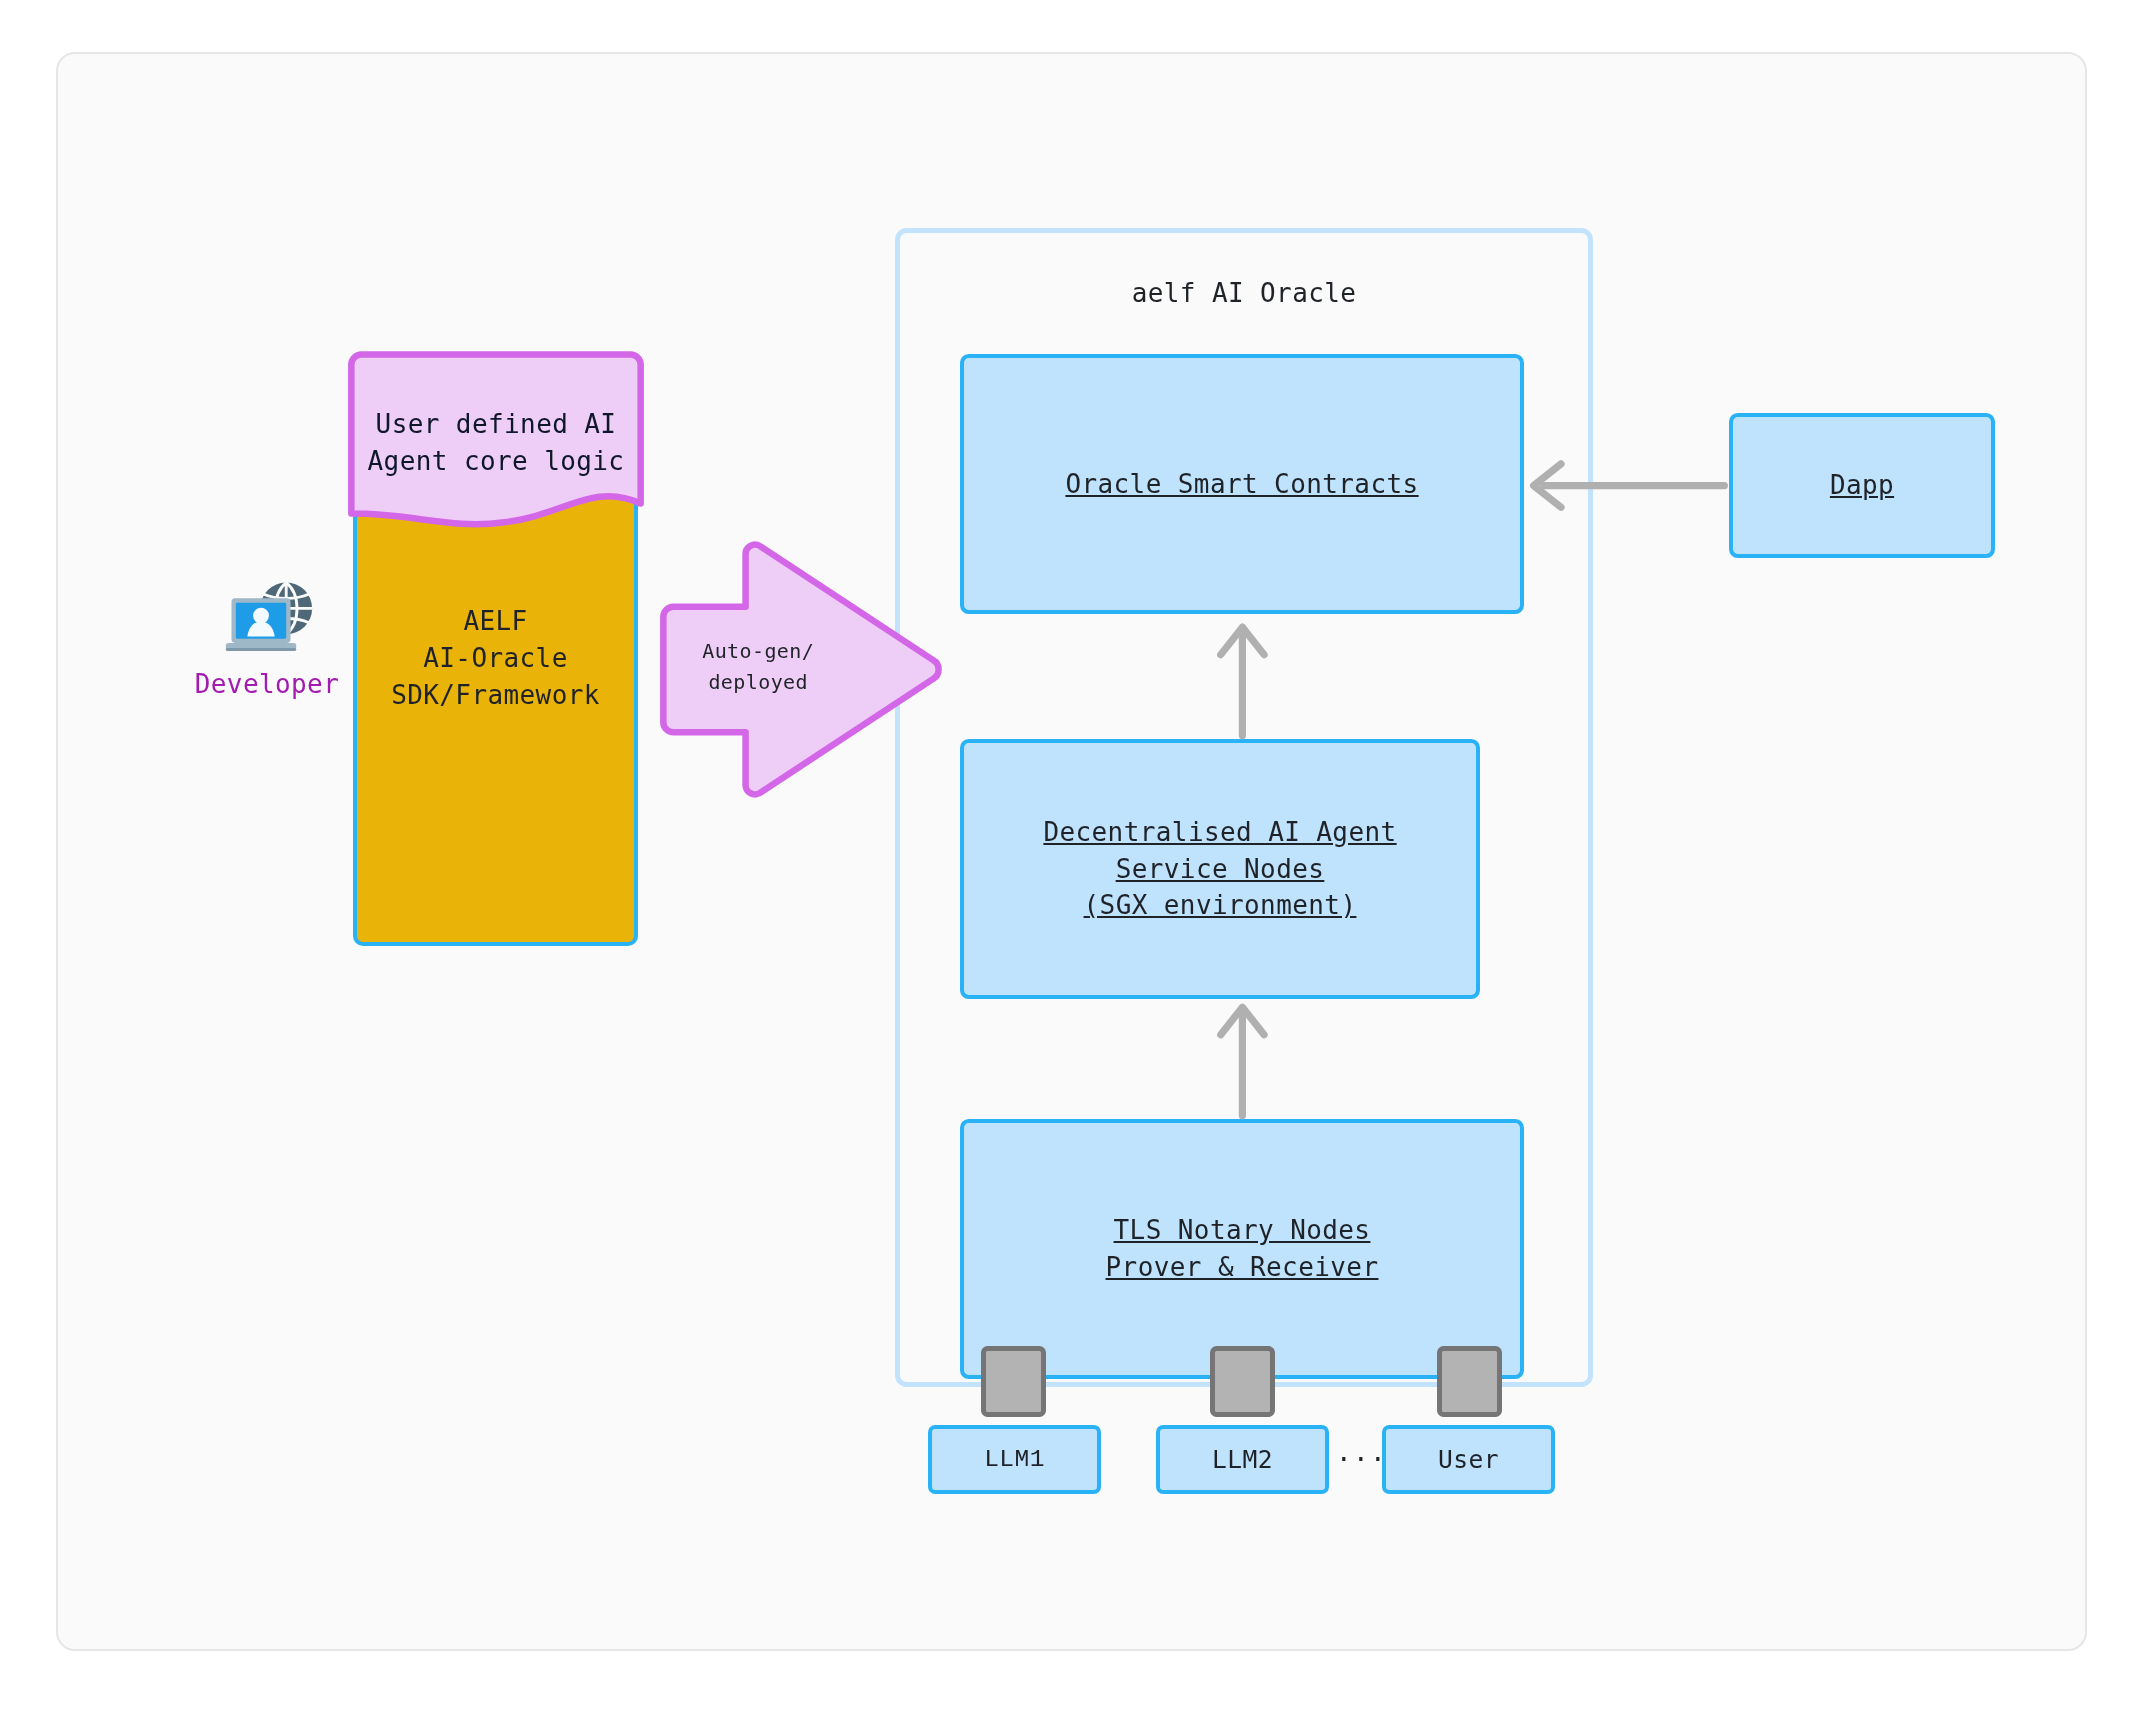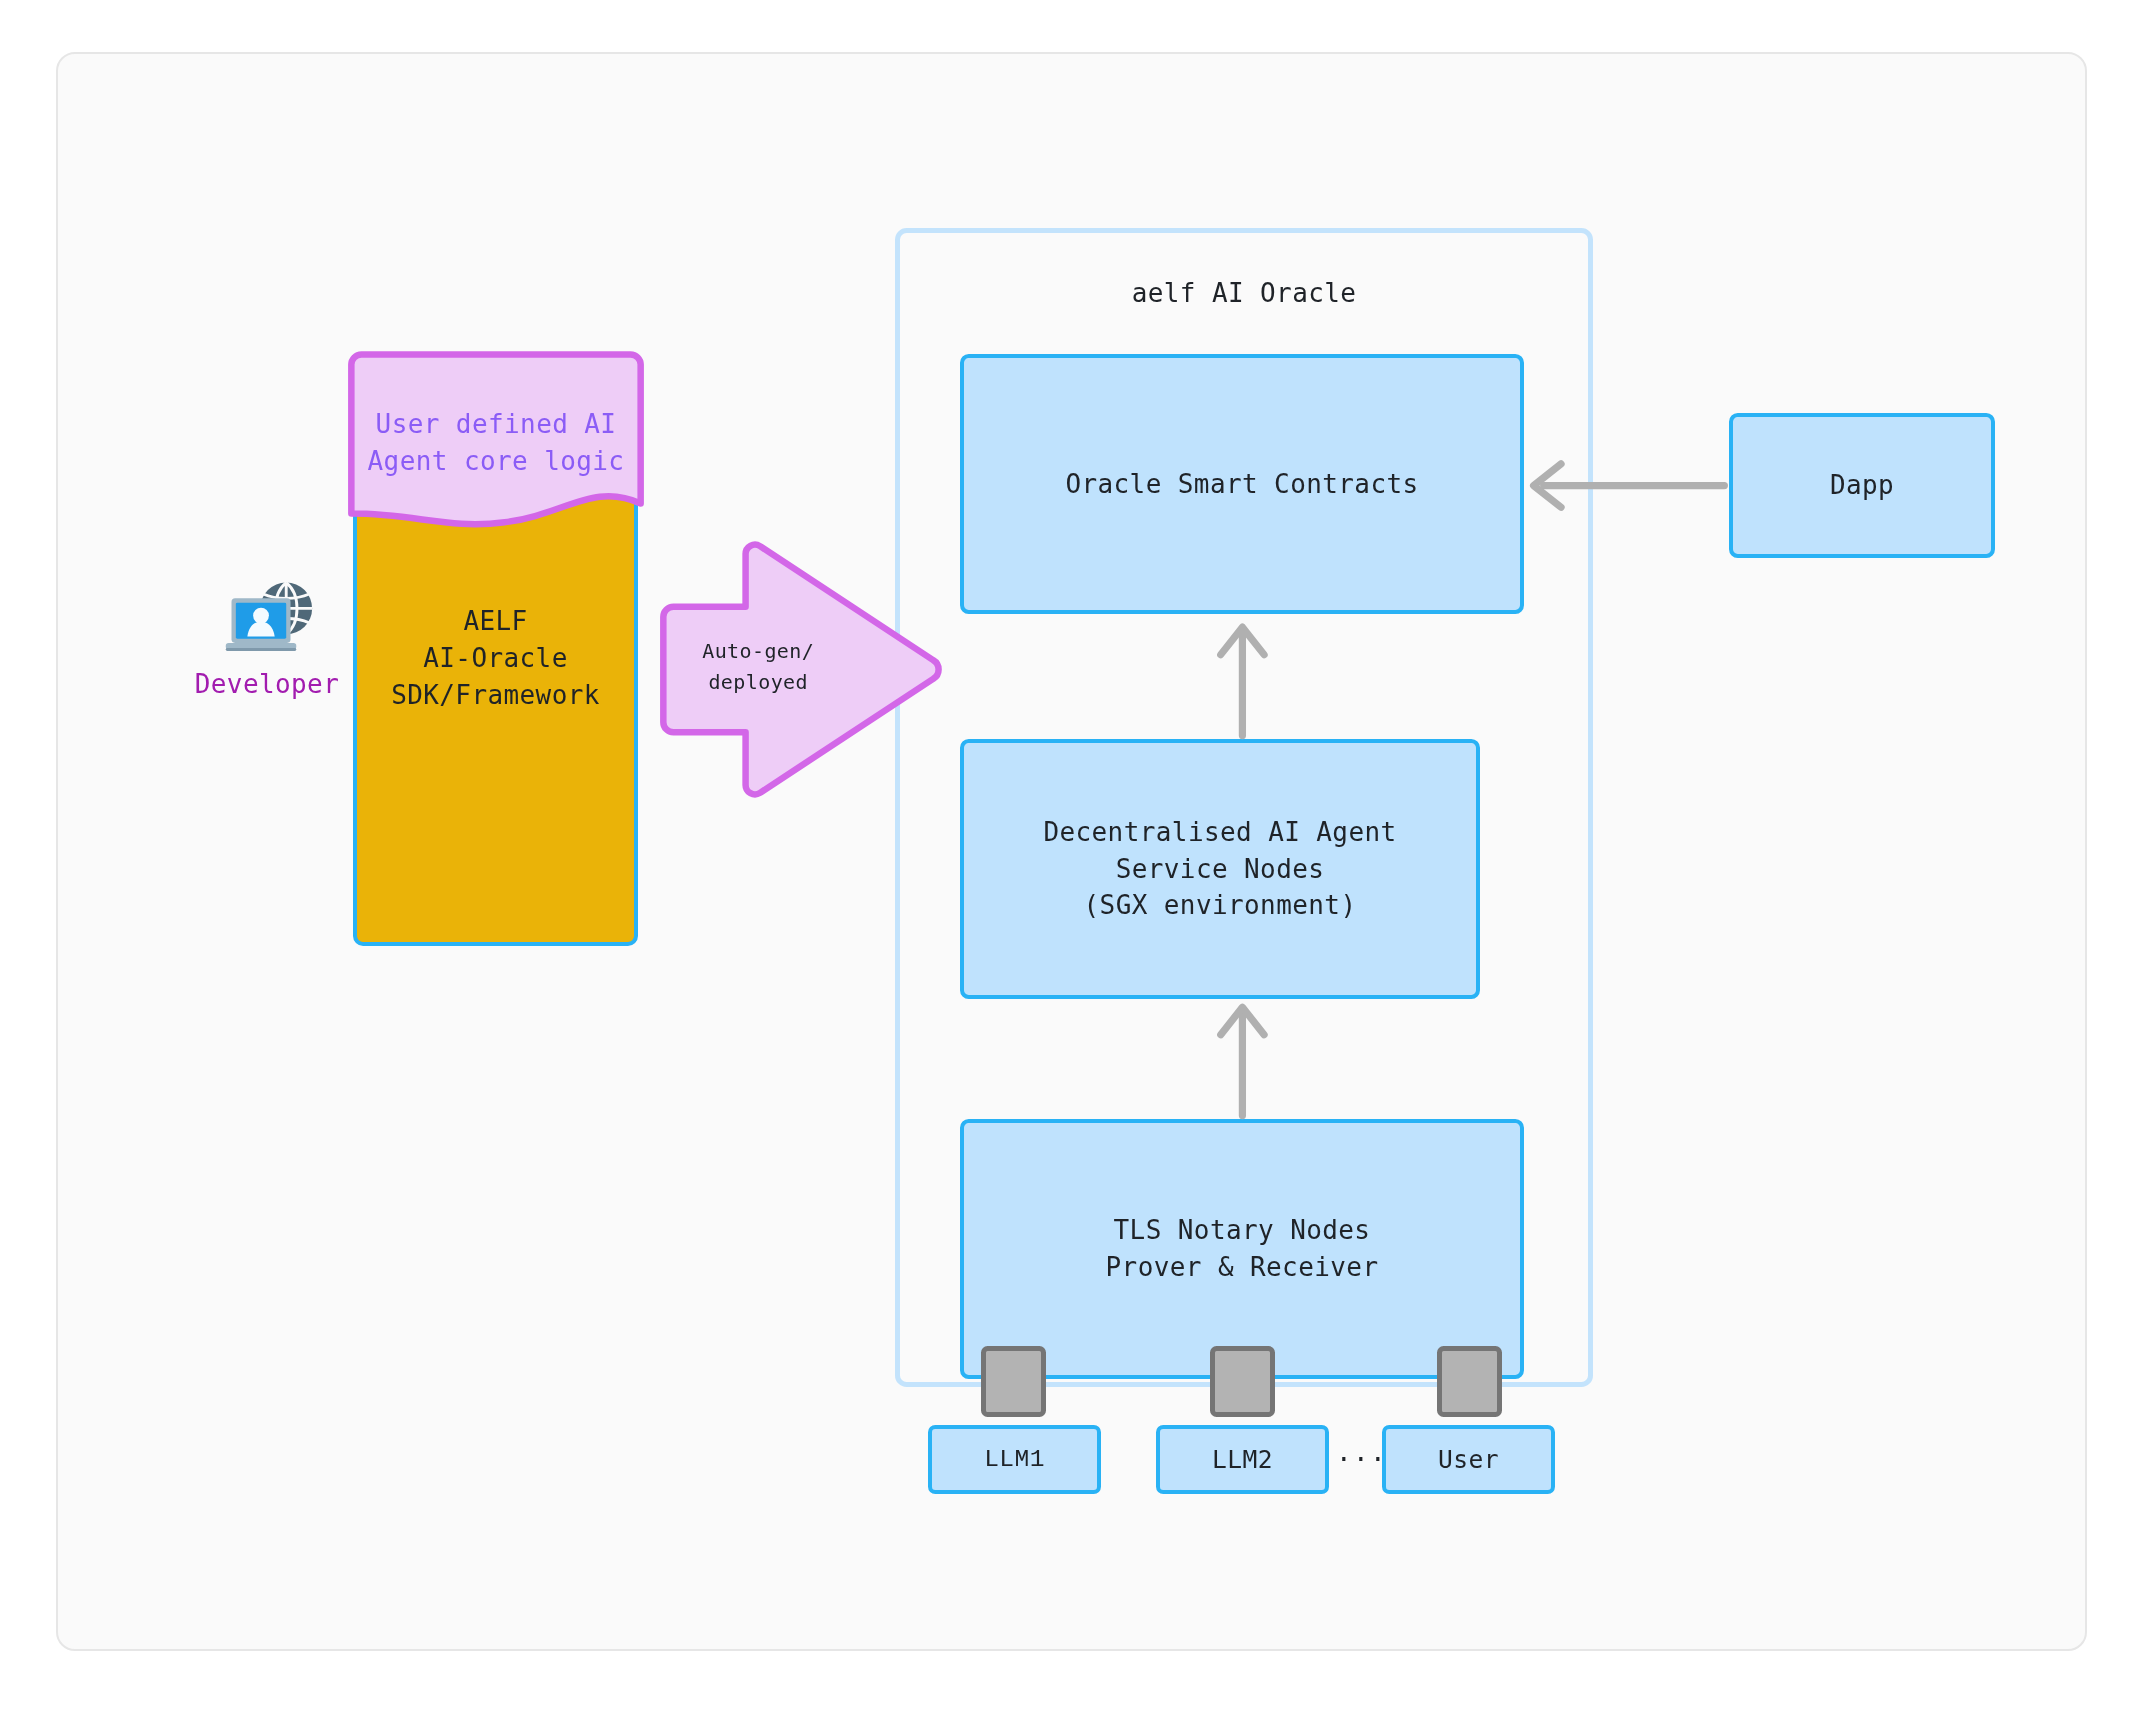--- a/index.html
+++ b/index.html
@@ -60,20 +60,21 @@
     border-radius: 8.7px;
     box-sizing: border-box;
     display: flex;
     align-items: center;
     justify-content: center;
     text-align: center;
     font-size: 26px;
     color: #1f2328;
     line-height: 1.42;
     letter-spacing: 0.4px;
+    text-decoration: underline;
   }
 
   #box-oracle-smart-contracts { left: 960px; top: 354px;  width: 564px; height: 260px; }
   #box-ai-agent-nodes        { left: 960px; top: 739px; width: 520px; height: 260px; }
   #box-tls-notary            { left: 960px; top: 1119px; width: 564px; height: 260px; }
 
   #box-dapp {
     left: 1729px; top: 413px; width: 266px; height: 145px;
   }
 
@@ -111,21 +112,21 @@
     pointer-events: none;
   }
   #purple-wave-card svg { display: block; }
   #purple-card-label {
     position: absolute;
     left: 0;
     top: 56px;
     width: 100%;
     text-align: center;
     font-size: 26px;
-    color: #8b5cf6;
+    color: #0f172a;
     line-height: 1.42;
     letter-spacing: 0.4px;
   }
 
   
   #auto-gen-arrow {
     position: absolute;
     left: 659px;
     top: 536px;
     width: 285px;

